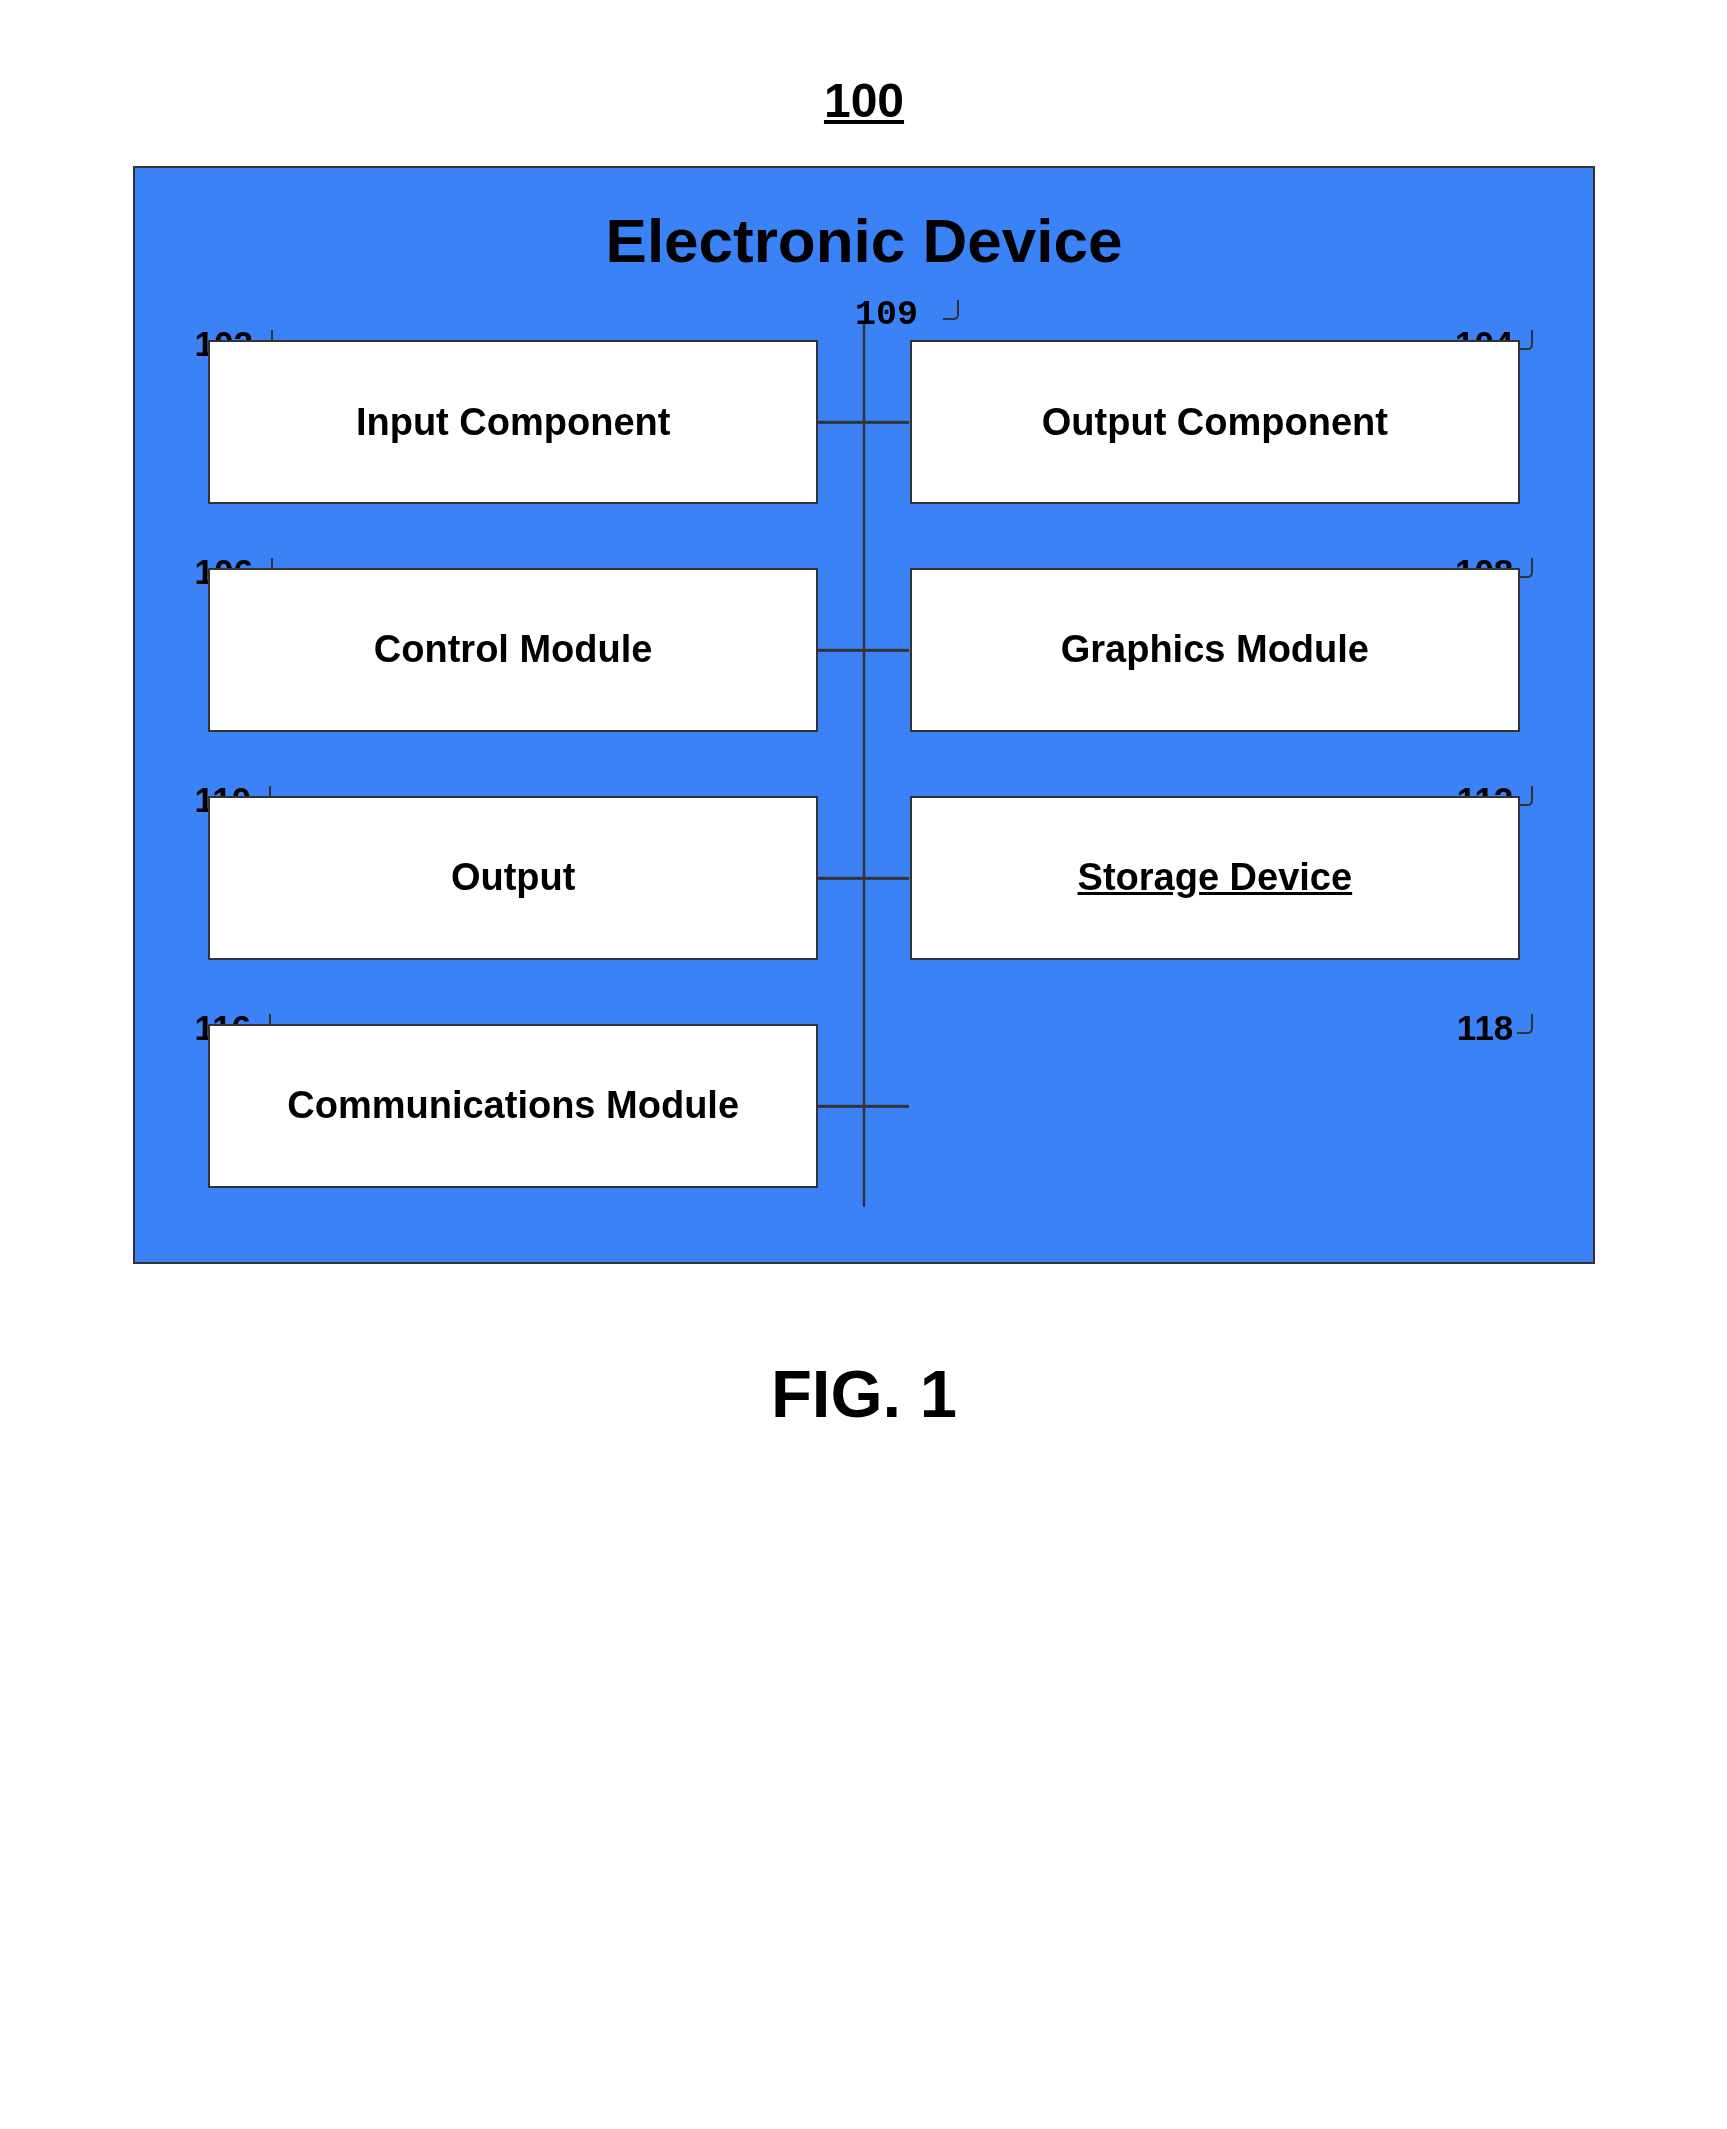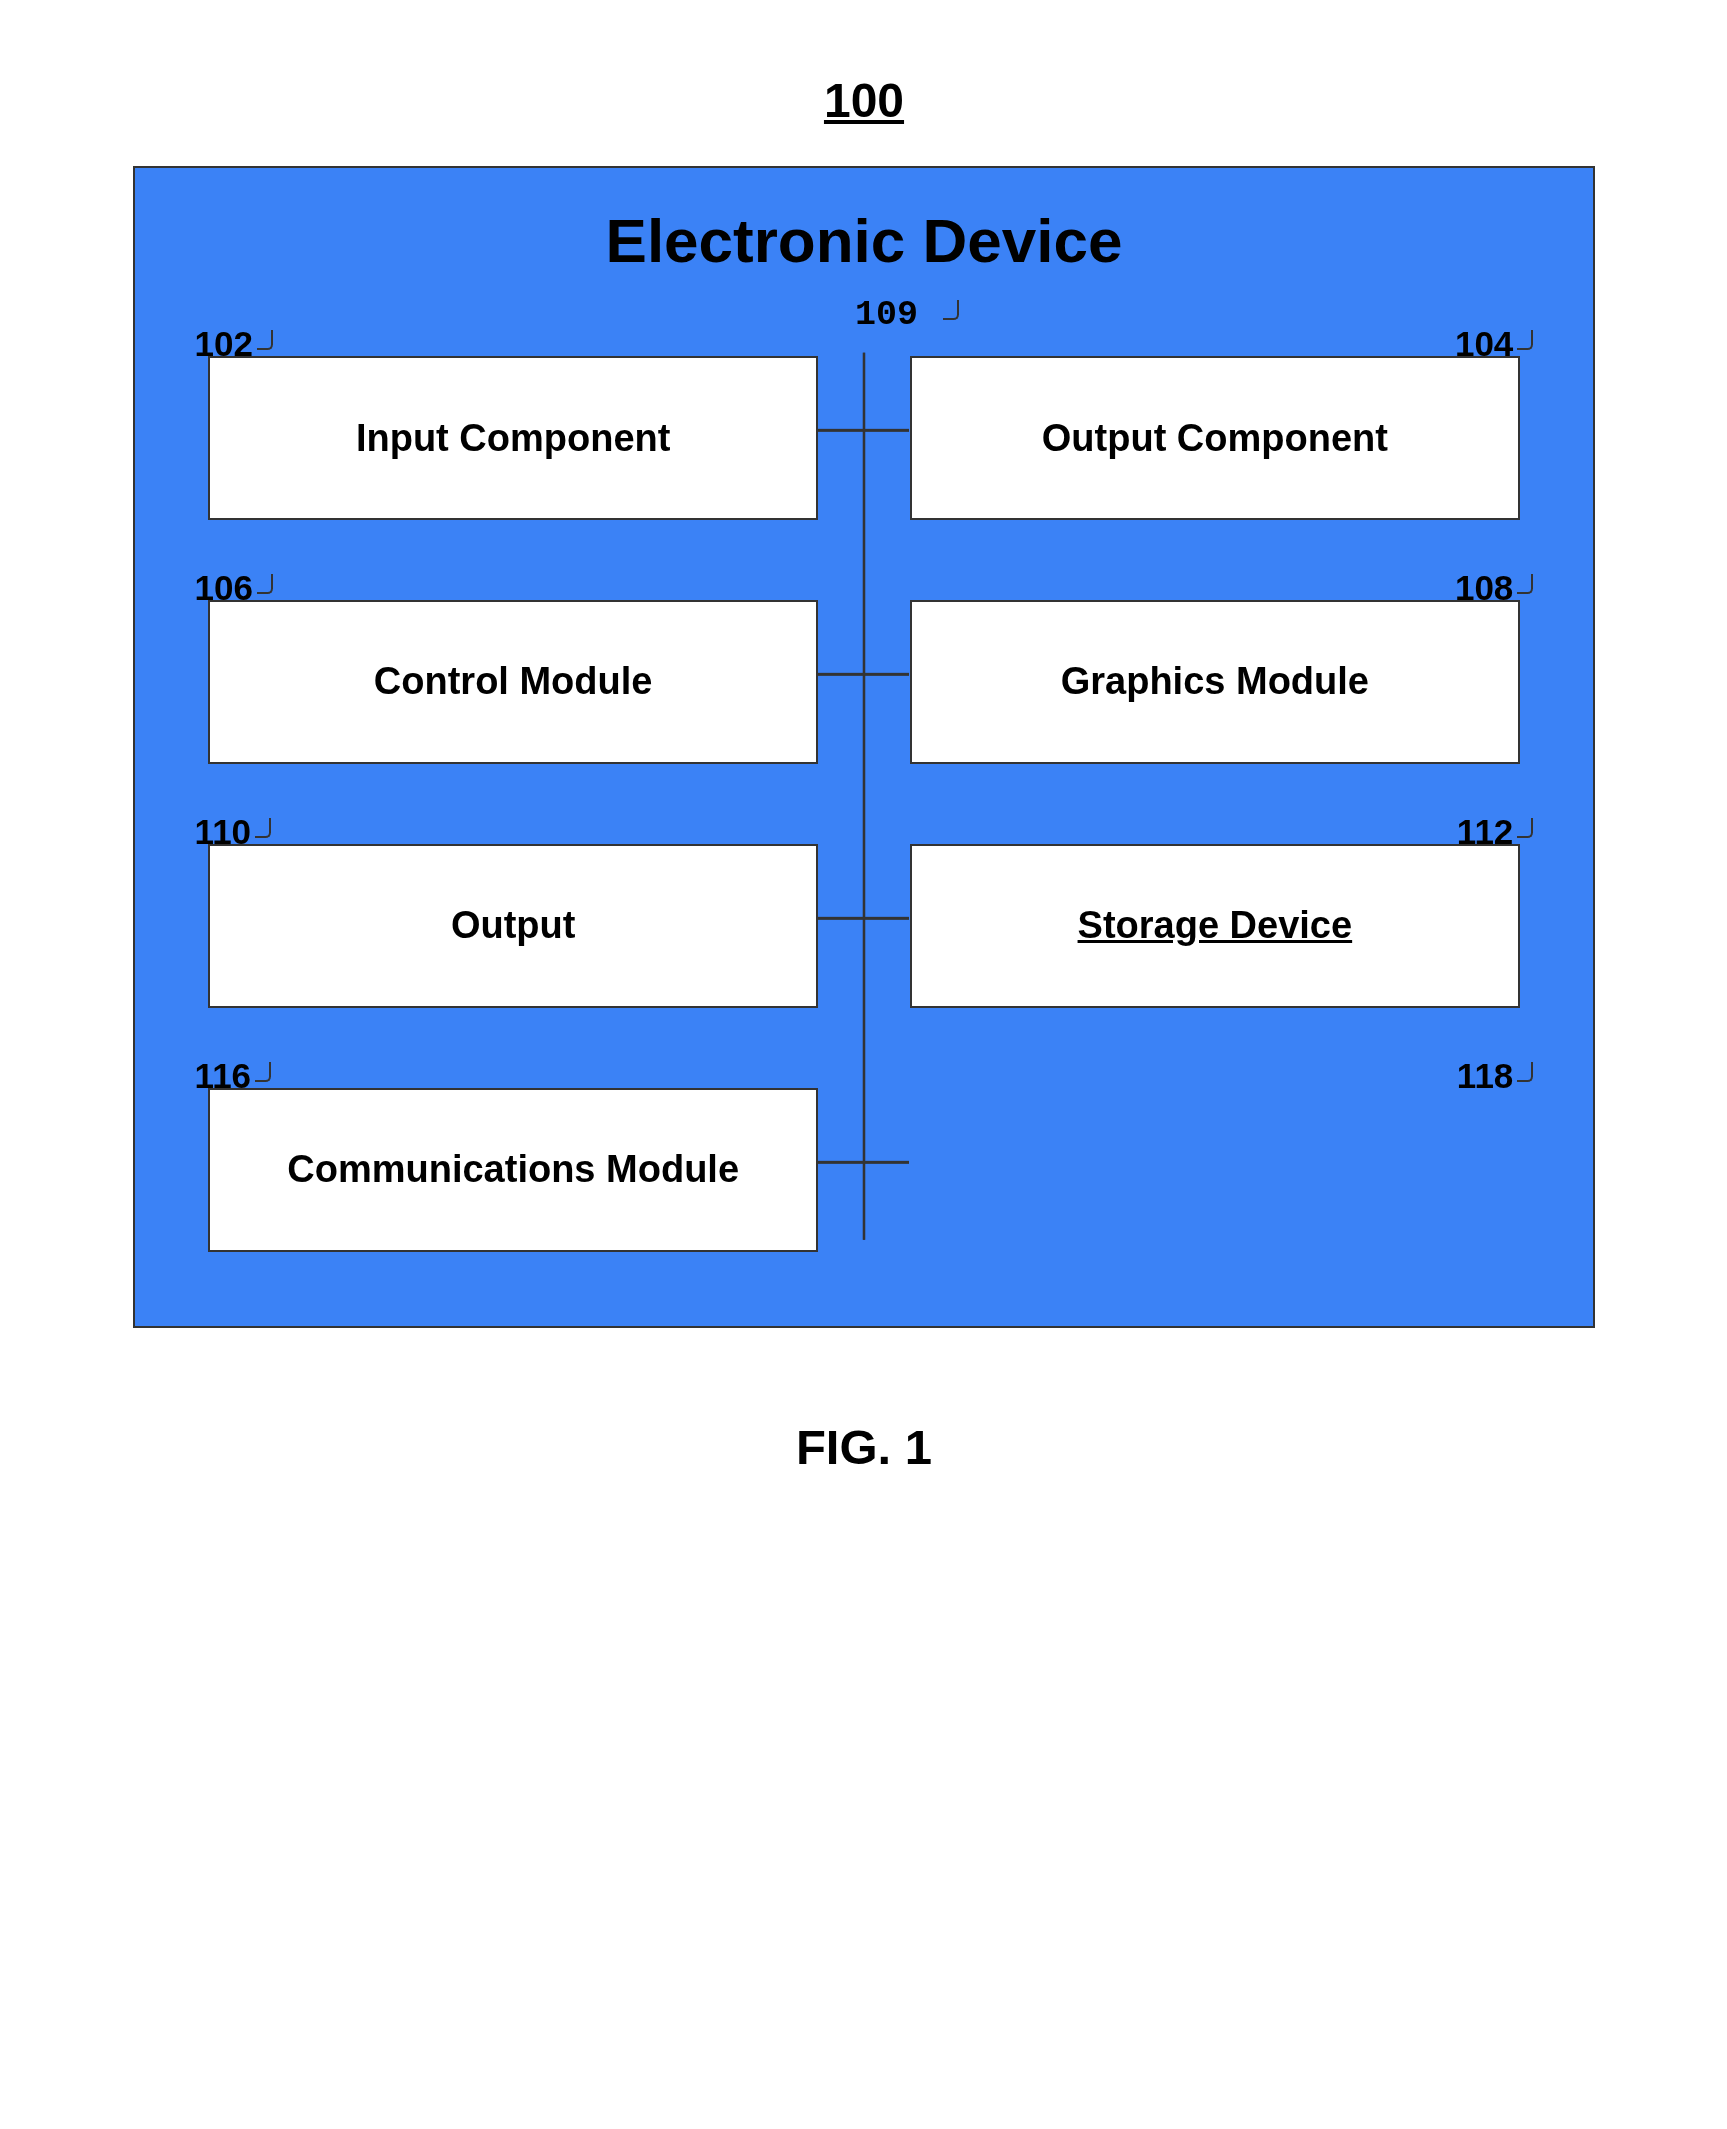--- a/index.html
+++ b/index.html
@@ -54,33 +54,32 @@
 
     .inner-box {
       border: 2.3px solid #333;
       padding: 37px 12px;
       display: flex;
       align-items: center;
       justify-content: center;
       min-height: 164px;
       position: relative;
       background: #fff;
-      margin-top: 16px;
     }
 
     .inner-box-label {
       font-size: 38px;
       font-weight: bold;
       text-align: center;
       font-family: Arial, Helvetica, sans-serif;
       line-height: 1.2;
     }
 
     .figure-label {
-      font-size: 49px;
+      font-size: 67px;
       font-weight: bold;
       margin-top: 91px;
       font-family: Arial, Helvetica, sans-serif;
     }
 
     
     .diagram-layout {
       width: 100%;
       position: relative;
     }

